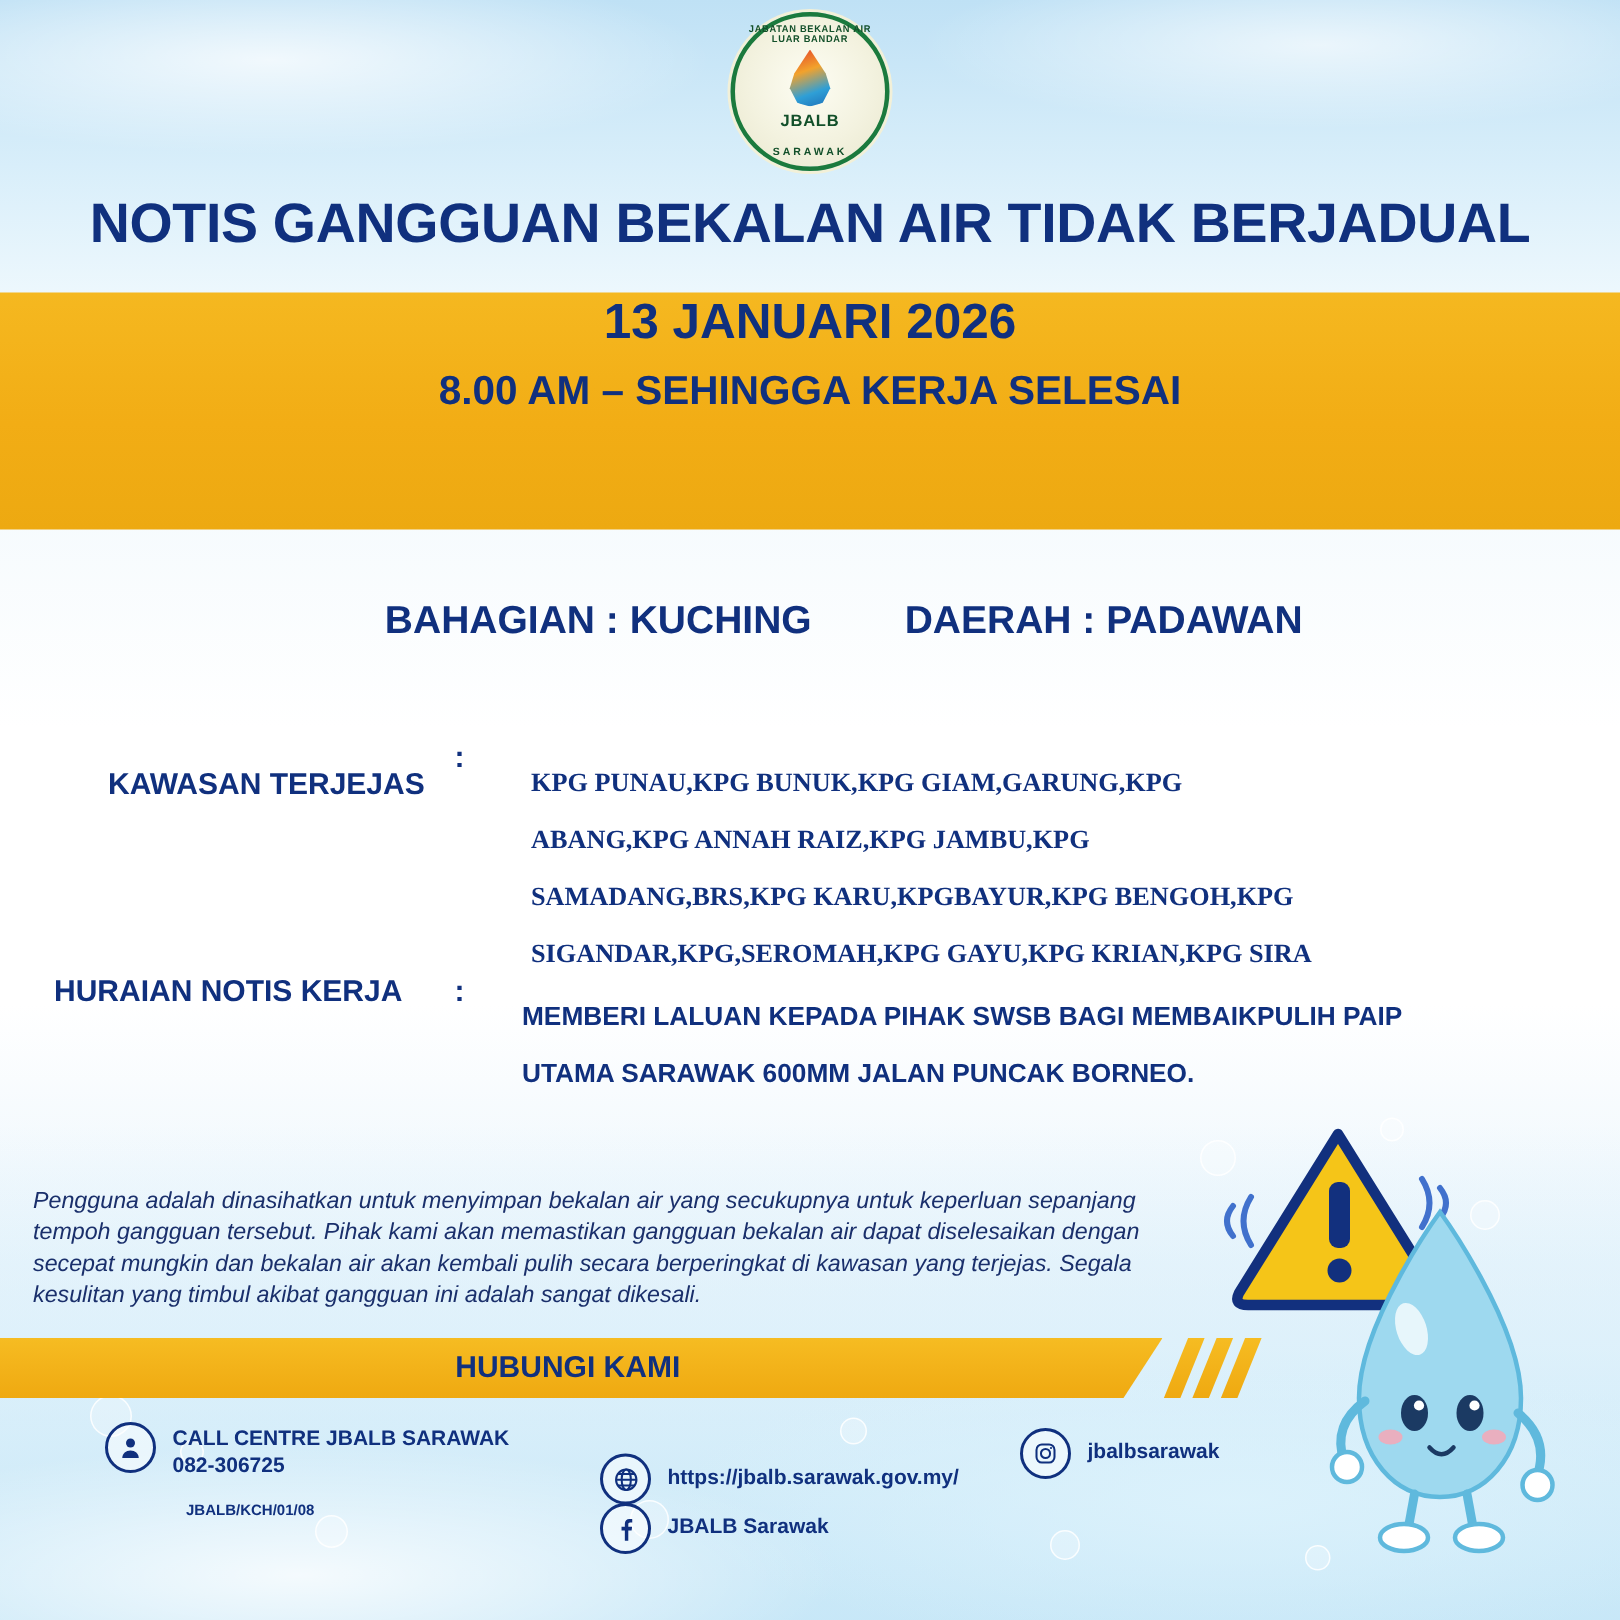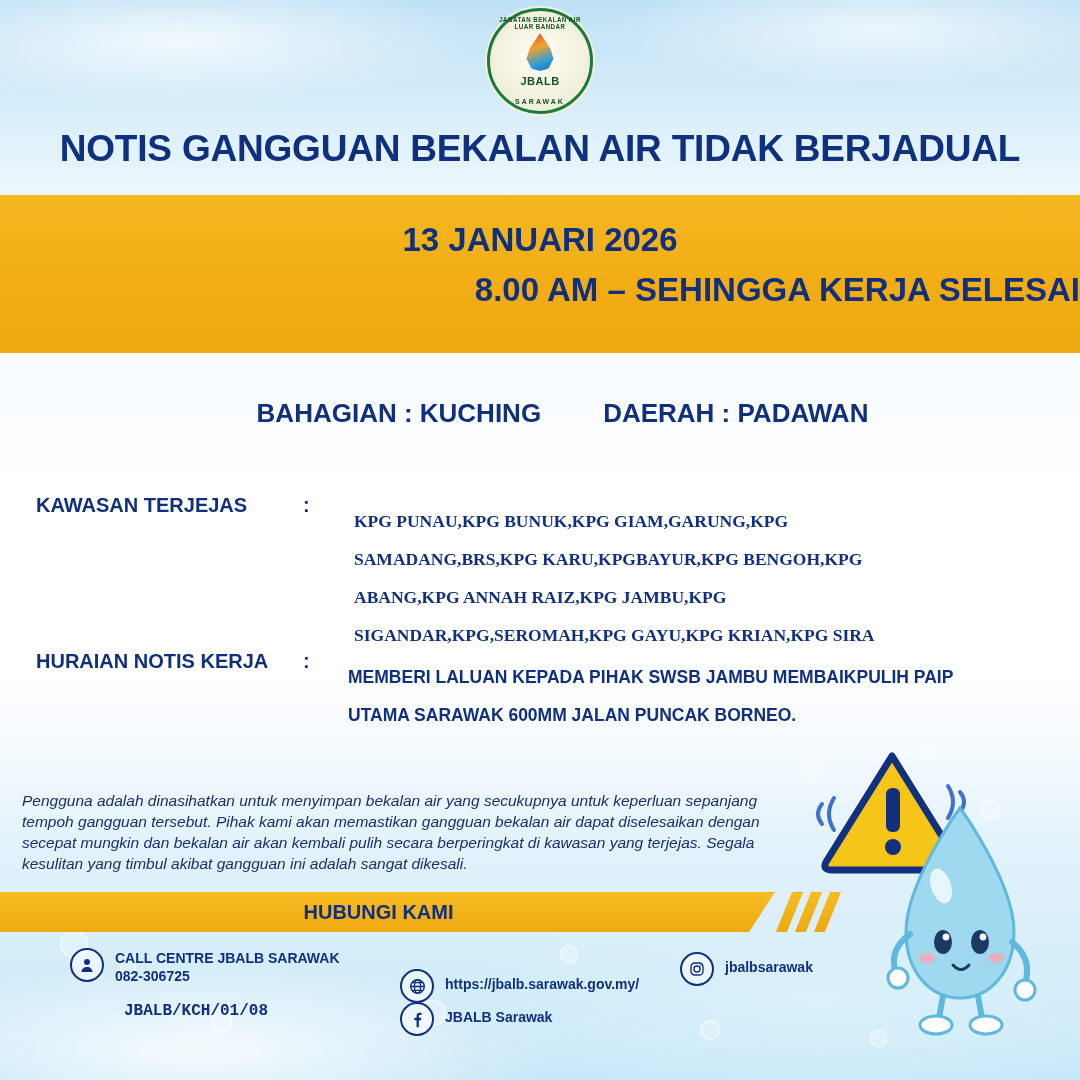--- a/index.html
+++ b/index.html
@@ -131,30 +131,29 @@
   .date-band {
     position: absolute;
     top: 195px;
     left: 0;
     width: 1080px;
     height: 158px;
     background: linear-gradient(180deg, #f5b820 0%, #f2ad15 55%, #eda911 100%);
     z-index: 3;
   }
   .date-band .d1 {
-    margin-top: 26px;
     text-align: center;
     font-size: 33px;
     font-weight: bold;
     color: #10307e;
   }
   .date-band .d2 {
     margin-top: 12px;
-    text-align: right;
-    font-size: 33px;
+    text-align: center;
+    font-size: 27px;
     font-weight: bold;
     color: #10307e;
   }
 
   
   .region-row {
     position: absolute;
     top: 398px;
     left: 0; right: 0;
     display: flex;
@@ -294,24 +293,23 @@
     font-weight: bold;
     color: #10307e;
     line-height: 18px;
     padding-top: 1px;
   }
   .ci .txt .l2 { display: block; }
   .ref {
     position: absolute;
     left: 76px;
     top: 58px;
-    font-size: 16px;
-    font-weight: bold;
-    color: #10307e;
-    font-family: Liberation Mono, monospace;
+    font-size: 10px;
+    font-weight: bold;
+    color: #10307e;
   }
 
   
   .mascot {
     position: absolute;
     right: 20px;
     bottom: 14px;
     width: 250px;
     height: 320px;
     z-index: 6;
@@ -358,35 +356,35 @@
   </div>
 
   <div class="region-row">
     <div>BAHAGIAN : KUCHING</div>
     <div>DAERAH : PADAWAN</div>
   </div>
 
   <div class="details">
 
     <div class="row">
-      <div class="lbl" style="top:14px;">KAWASAN TERJEJAS</div>
+      <div class="lbl" style="top:32px;margin-left:36px;">KAWASAN TERJEJAS</div>
       <div class="colon" style="top:14px;">:</div>
       <div class="vals" style="top:22px;font-family:Liberation Serif, serif;">
         <div>KPG PUNAU,KPG BUNUK,KPG GIAM,GARUNG,KPG</div>
+        <div>ABANG,KPG ANNAH RAIZ,KPG JAMBU,KPG</div>
         <div>SAMADANG,BRS,KPG KARU,KPGBAYUR,KPG BENGOH,KPG</div>
-        <div>ABANG,KPG ANNAH RAIZ,KPG JAMBU,KPG</div>
         <div>SIGANDAR,KPG,SEROMAH,KPG GAYU,KPG KRIAN,KPG SIRA</div>
       </div>
     </div>
 
     <div class="row">
       <div class="lbl" style="top:170px;">HURAIAN NOTIS KERJA</div>
       <div class="colon" style="top:170px;">:</div>
       <div class="vals" style="top:178px; left:348px;">
-        <div>MEMBERI LALUAN KEPADA PIHAK SWSB JAMBU MEMBAIKPULIH PAIP</div>
+        <div>MEMBERI LALUAN KEPADA PIHAK SWSB BAGI MEMBAIKPULIH PAIP</div>
         <div>UTAMA SARAWAK 600MM JALAN PUNCAK BORNEO.</div>
       </div>
     </div>
 
   </div>
 
   <div class="advisory">Pengguna adalah dinasihatkan untuk menyimpan bekalan air yang secukupnya untuk keperluan sepanjang tempoh gangguan tersebut. Pihak kami akan memastikan gangguan bekalan air dapat diselesaikan dengan secepat mungkin dan bekalan air akan kembali pulih secara berperingkat di kawasan yang terjejas. Segala kesulitan yang timbul akibat gangguan ini adalah sangat dikesali.</div>
 
   <div class="contact-band">
     <div class="bar">

